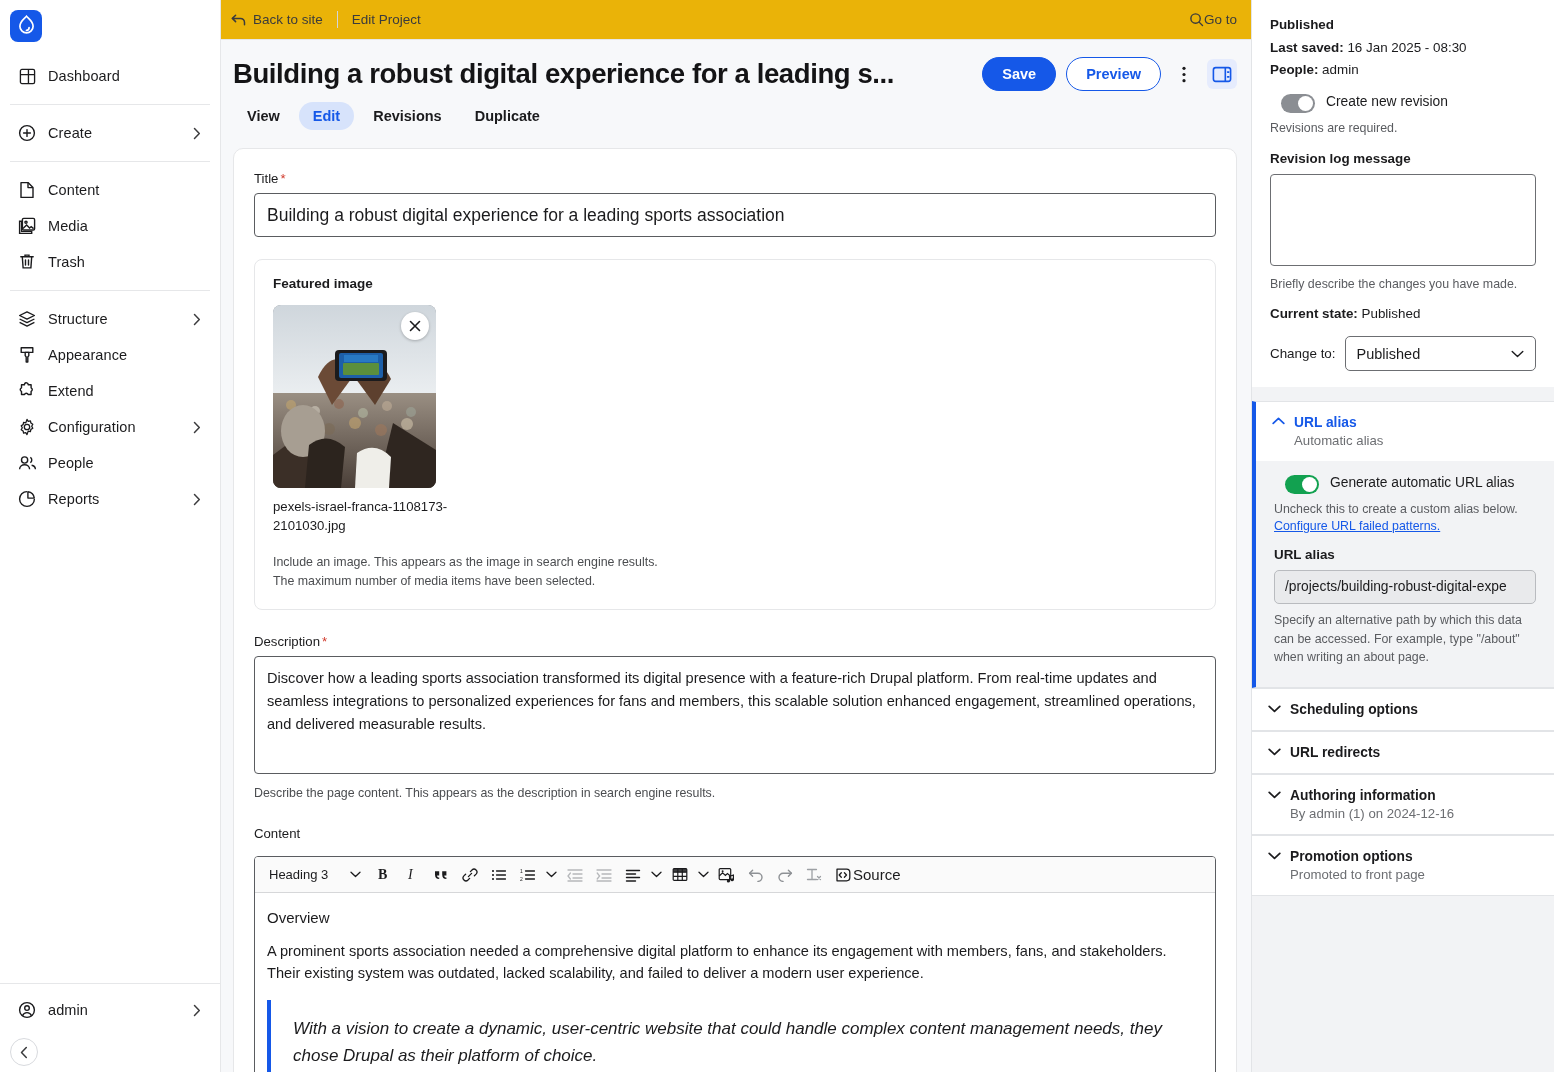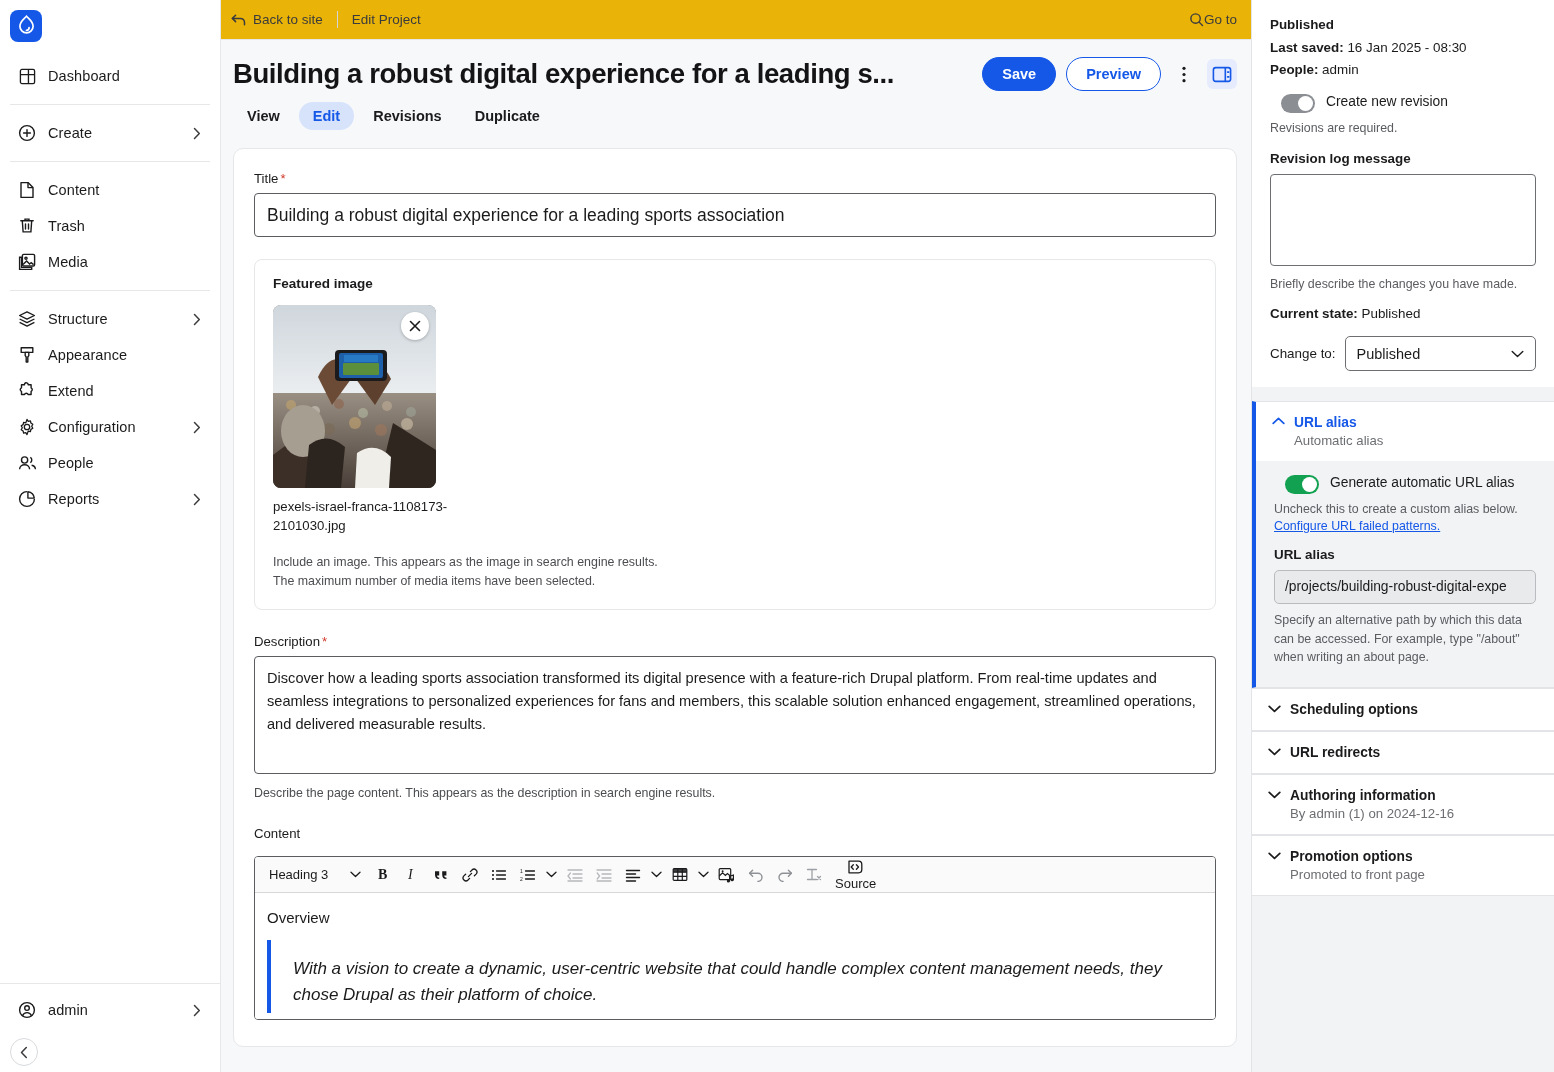--- a/index.html
+++ b/index.html
@@ -141,21 +141,21 @@
   .ck-dd {
     display: flex; align-items: center; justify-content: space-between;
     min-width: 104px; height: 26px; font-size: 13px; padding: 0 6px;
     border-radius: 3px; cursor: pointer; color: #1b1b1d;
   }
   .ck-btn {
     width: 27px; height: 26px; display: flex; align-items: center; justify-content: center;
     border-radius: 3px; cursor: pointer; color: #1b1b1d;
   }
   .ck-btn.dim { color: #b6b8bb; }
-  .ck-btn.wide { width: auto; padding: 0 6px; gap: 1px; font-size: 13px; flex-direction: column; }
+  .ck-btn.wide { width: auto; padding: 0 6px; gap: 1px; font-size: 15px; }
   .ck-caret { width: 16px; height: 26px; display: flex; align-items: center; justify-content: center; cursor: pointer; }
   .ck-body { background: #fff; padding: 14px 12px 6px 12px; }
   .ck-h3 { font-size: 15px; font-weight: 400; color: #1b1b1d; margin: 2px 0 14px 0; }
   .ck-p { font-size: 14.6px; line-height: 1.52; color: #1b1b1d; margin: 0 0 16px 0; }
   .ck-quote {
     border-left: 4px solid #1558e8; padding: 16px 0 4px 22px; margin: 0;
     font-style: italic; font-size: 17px; line-height: 1.55; color: #1b1b1d;
   }
 
   
@@ -267,36 +267,36 @@
         <span class="nav-ico">
           <svg width="16" height="18" viewBox="0 0 16 18" fill="none" stroke="#1b1b1d" stroke-width="1.4" stroke-linejoin="round">
             <path d="M2 1.6h7l5 5v9.8H2z"></path>
               <path d="M9 1.6v5h5"></path>
           </svg>
         </span>
         <span class="nav-label">Content</span>
       </div>
       <div class="nav-item">
         <span class="nav-ico">
-          <svg width="16" height="18" viewBox="0 0 16 18" fill="none" stroke="#1b1b1d" stroke-width="1.4" stroke-linecap="round">
-            <path d="M1.8 3.8h12.4M6 3.8V2.1h4v1.7M3.3 3.8l.8 11.1h7.8l.8-11.1M6.5 7v5M9.5 7v5"></path>
-          </svg>
-        </span>
-        <span class="nav-label">Trash</span>
-      </div>
-      <div class="nav-item">
-        <span class="nav-ico">
           <svg width="18" height="18" viewBox="0 0 18 18" fill="none" stroke="#1b1b1d" stroke-width="1.4">
             <path d="M1.6 4.3h2v10.1h10.1v2H1.6z"></path>
             <rect x="4.4" y="1.4" width="12.2" height="11.6" rx="1.3"></rect>
             <circle cx="8" cy="5.3" r="1.1"></circle>
               <path d="M5 11.6 8.6 8l3 3.1 1.6-1.5 2.4 2"></path>
           </svg>
         </span>
         <span class="nav-label">Media</span>
+      </div>
+      <div class="nav-item">
+        <span class="nav-ico">
+          <svg width="16" height="18" viewBox="0 0 16 18" fill="none" stroke="#1b1b1d" stroke-width="1.4" stroke-linecap="round">
+            <path d="M1.8 3.8h12.4M6 3.8V2.1h4v1.7M3.3 3.8l.8 11.1h7.8l.8-11.1M6.5 7v5M9.5 7v5"></path>
+          </svg>
+        </span>
+        <span class="nav-label">Trash</span>
       </div>
     </div>
 
     <div class="nav-sep"></div>
 
     <div class="nav-group">
       <div class="nav-item">
         <span class="nav-ico">
           <svg width="18" height="18" viewBox="0 0 18 18" fill="none" stroke="#1b1b1d" stroke-width="1.3" stroke-linejoin="round">
             <path d="M9 1.8 16.4 5.5 9 9.2 1.6 5.5z"></path>
@@ -662,20 +662,21 @@
                     <path d="M2 2.2h9.6a3.2 3.2 0 0 1 3.2 3.2v5.2a3.2 3.2 0 0 1-3.2 3.2H2z"></path>
                     <path d="M6.3 5.8 4.2 8l2.1 2.2M9.4 5.8 11.5 8l-2.1 2.2"></path>
                   </svg>
                 </span>
                 <span>Source</span>
               </div>
             </div>
 
             <div class="ck-body">
               <div class="ck-h3">Overview</div>
+              <p class="ck-p">A prominent sports association needed a comprehensive digital platform to enhance its engagement with members, fans, and stakeholders. Their existing system was outdated, lacked scalability, and failed to deliver a modern user experience.</p>
               <blockquote class="ck-quote">With a vision to create a dynamic, user-centric website that could handle complex content management needs, they chose Drupal as their platform of choice.</blockquote>
             </div>
           </div>
         </div>
 
       </div>
     </div>
   </main>
 
   <aside class="rightbar">

